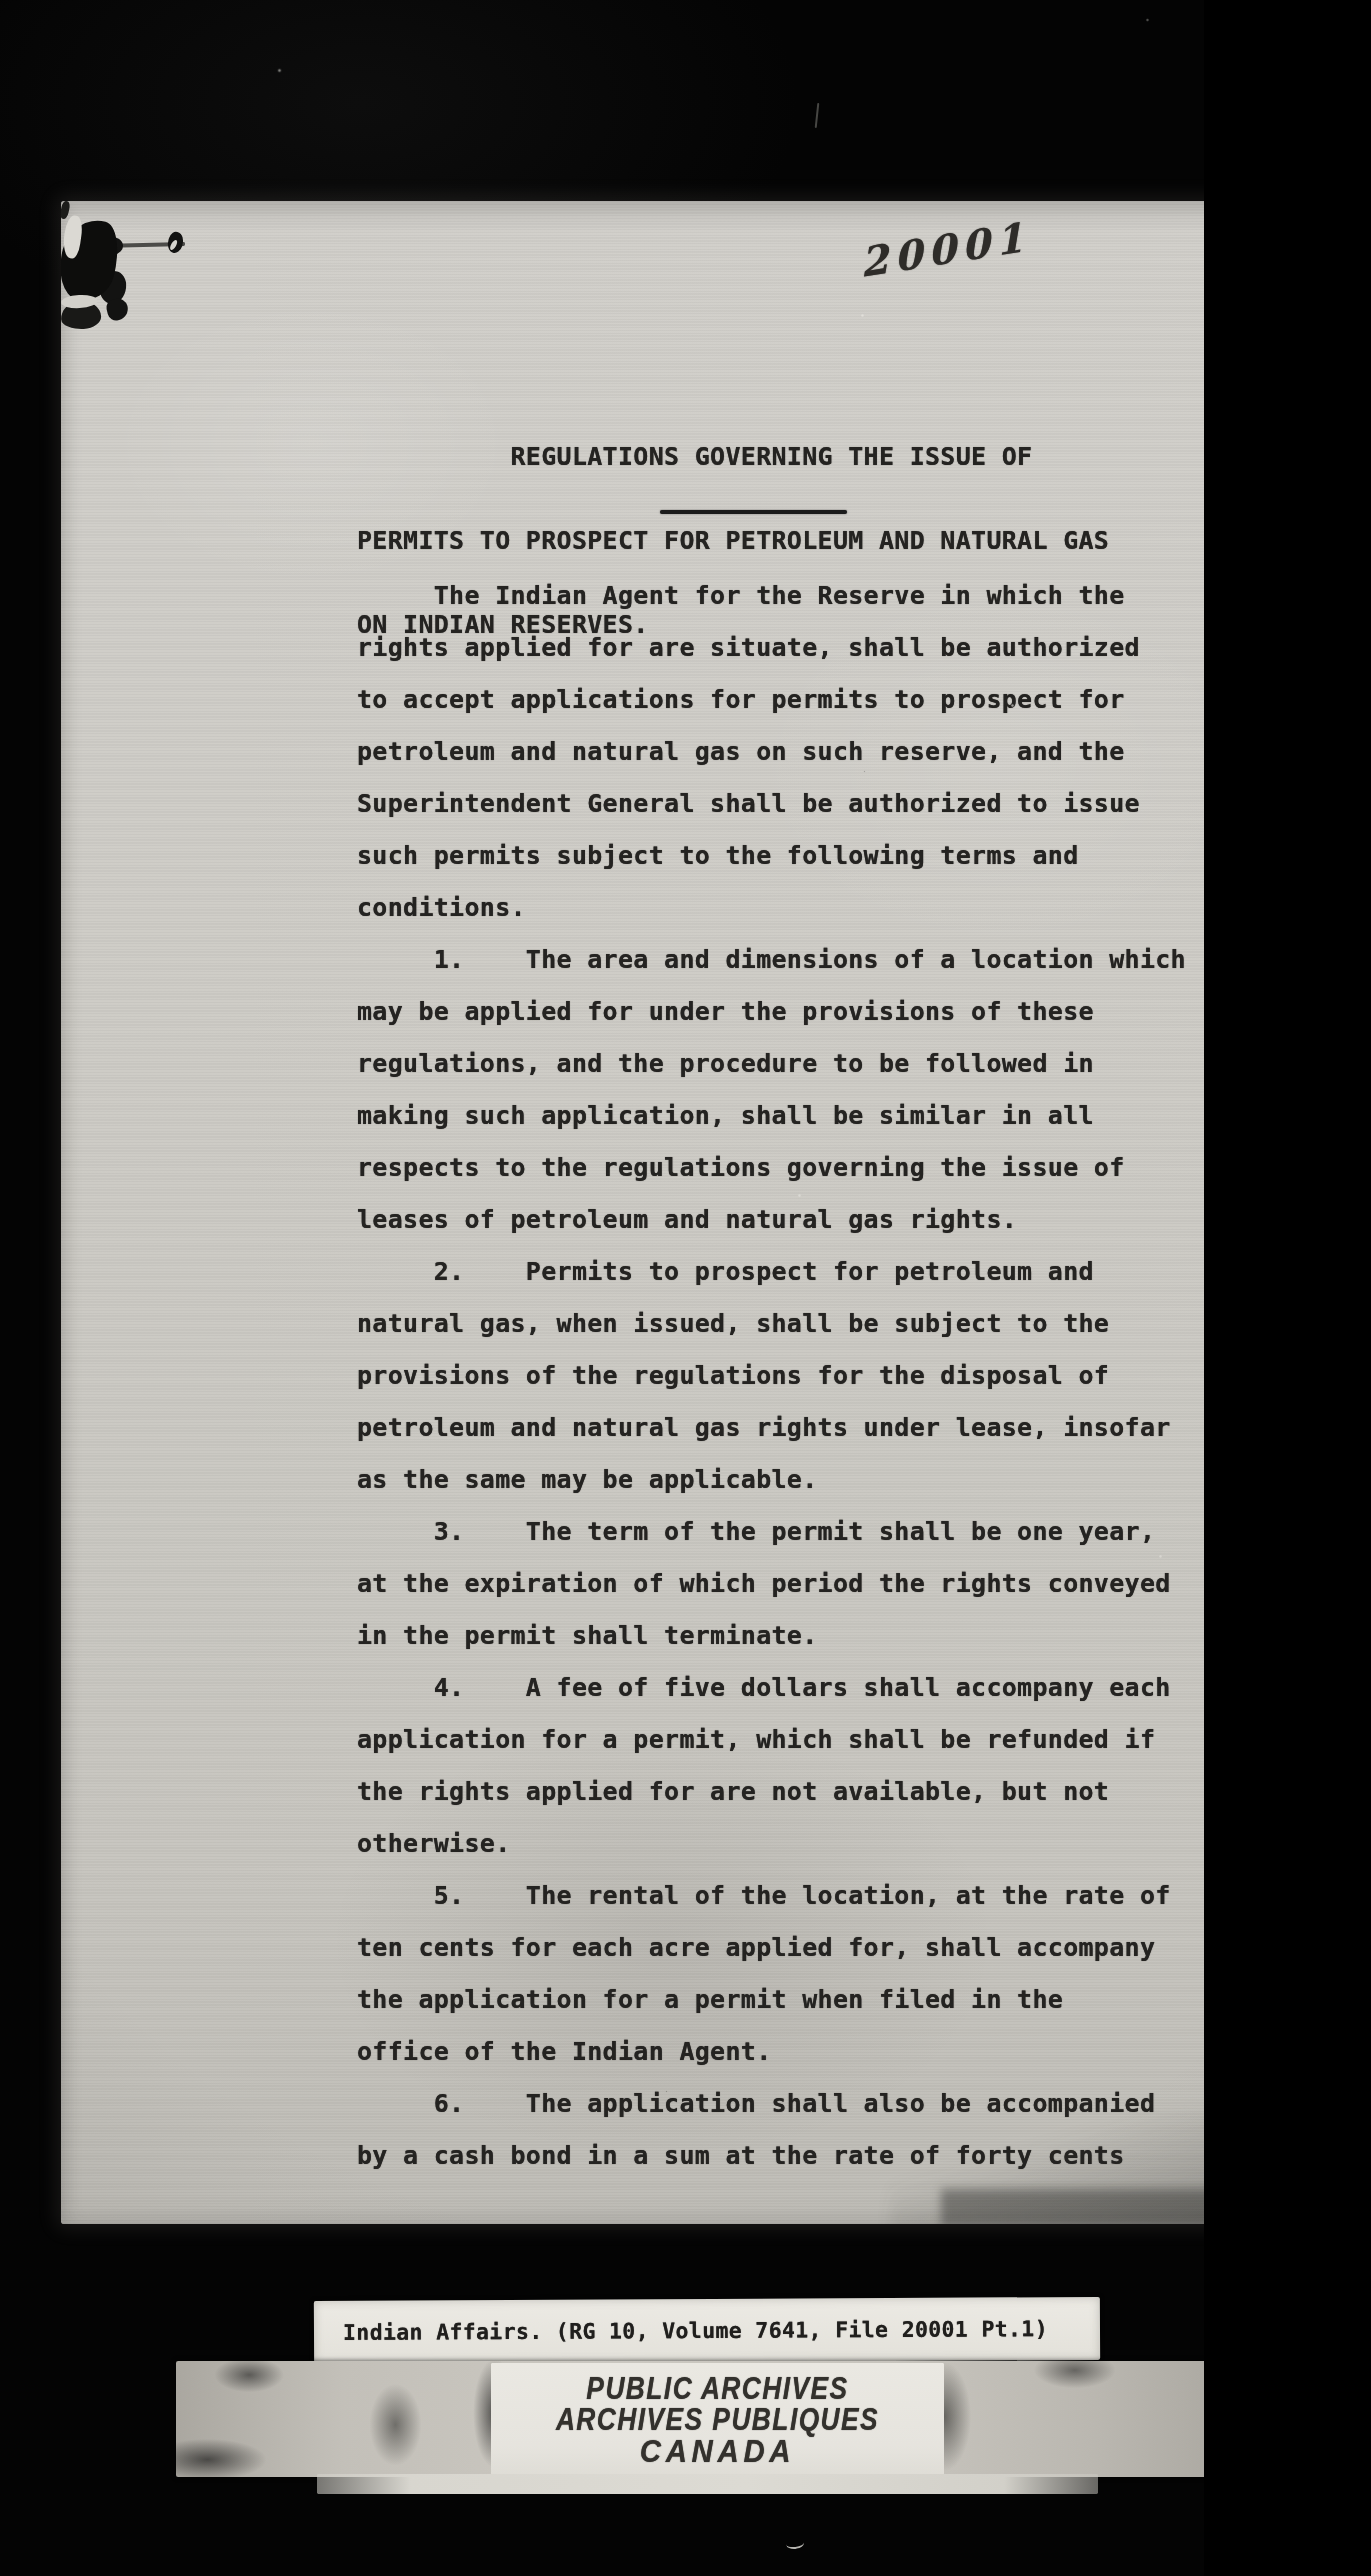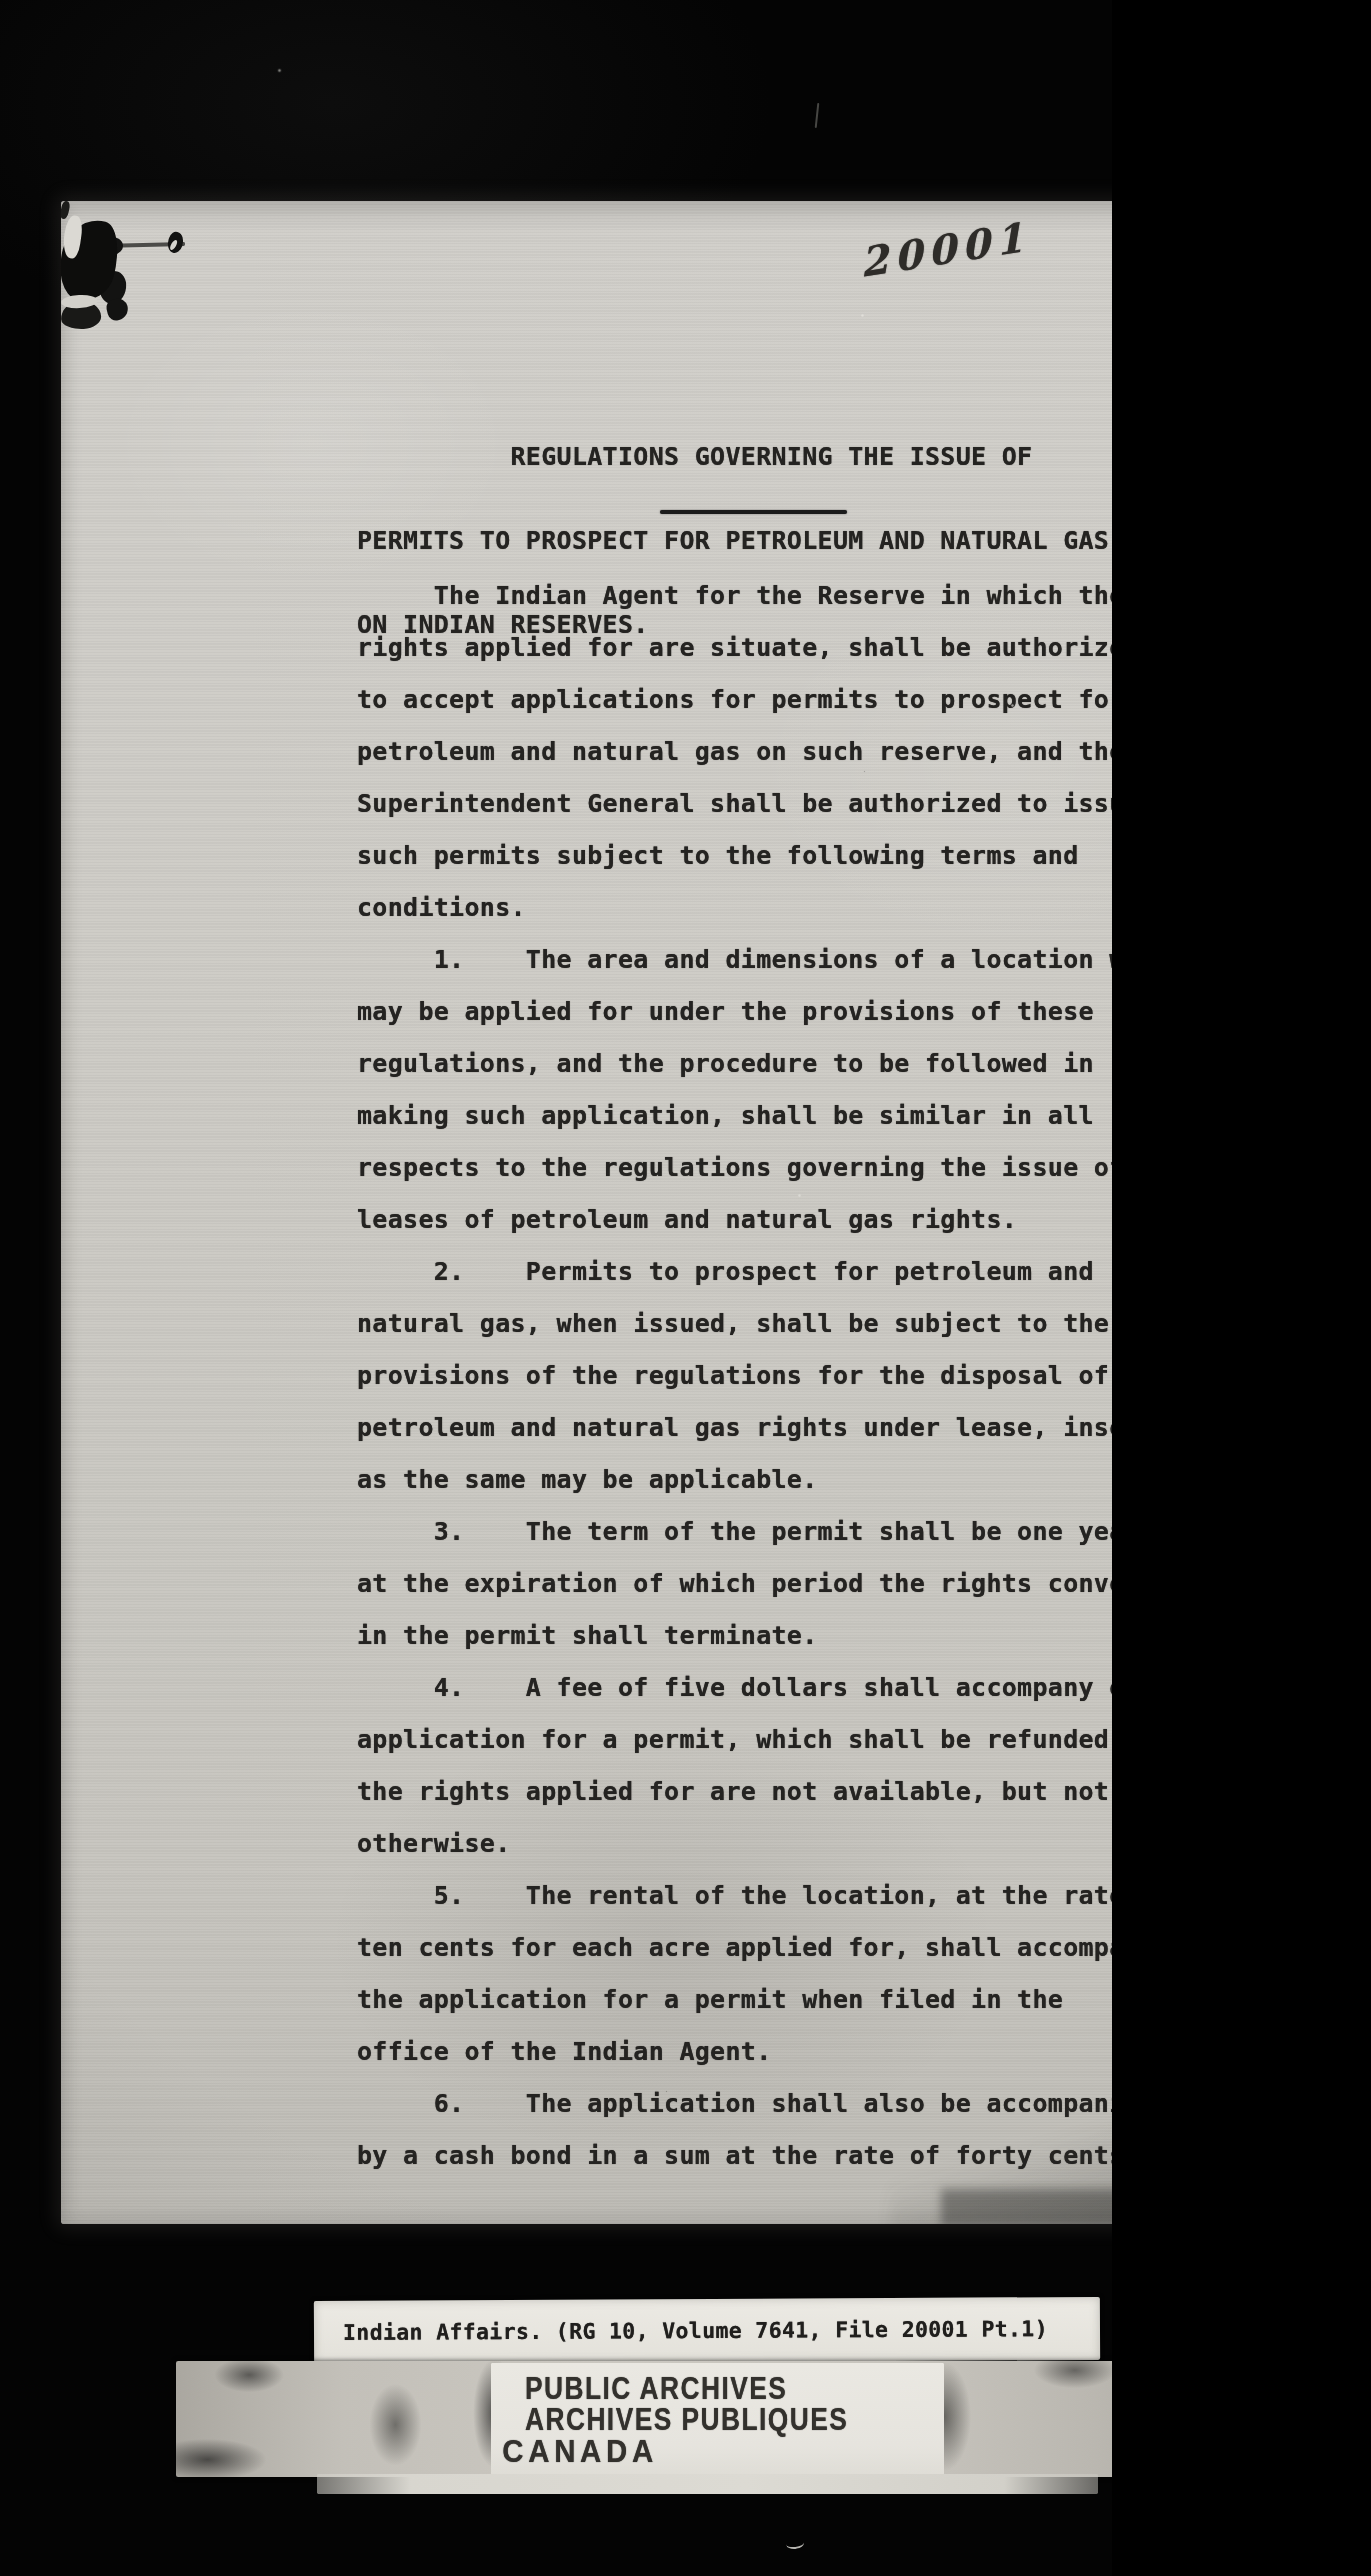--- a/index.html
+++ b/index.html
@@ -1,17 +1,17 @@
 <!DOCTYPE html>
 <html style="font-size:11px"><head>
 <meta charset="utf-8">
 <style>
   html,body{margin:0;padding:0;background:#000;}
   #canvas{
-    position:relative;width:1112px;height:2576px;overflow:hidden;
+    position:relative;width:1204px;height:2576px;overflow:hidden;
     background:
       radial-gradient(627px 348px at 30% 4%, rgba(40,40,40,.25), transparent 70%),
       #040404;
     font-family:"DejaVu Sans Mono", monospace;
   }
   
   .page{
     position:absolute;left:61px;top:201px;width:1252px;height:2023px;
     overflow:hidden;border-radius:2.8px 7px 2.8px 2.8px;
     background:
@@ -89,21 +89,21 @@
       radial-gradient(45px 91px at 73.5% 48%, rgba(22,22,20,.55), transparent 60%),
       radial-gradient(66px 29px at 86% 8%, rgba(18,18,18,.5), transparent 62%),
       radial-gradient(77px 25px at 58% 98%, rgba(8,8,8,.55), transparent 66%),
       radial-gradient(49px 21px at 42% 100%, rgba(8,8,8,.5), transparent 66%),
       linear-gradient(90deg,#aaa7a0 0%,#c3c0b9 16%,#cbc8c1 42%,#c8c5be 68%,#bab7b0 88%,#aca9a2 100%);
     box-shadow:0 0 5.6px rgba(0,0,0,.65);
   }
   .stamp-box{
     position:absolute;left:315px;top:2.1px;width:453px;height:118px;
     background:linear-gradient(180deg,#eae8e2 0%,#e6e4de 70%,#dddbd4 100%);
-    border-radius:1.4px;text-align:left;
+    border-radius:1.4px;text-align:center;font-style:italic;
   }
   .stamp-line{
     font-family:"Liberation Sans", sans-serif;font-weight:bold;color:#33312d;
     transform:scaleX(.85);transform-origin:center;letter-spacing:1.7px;
     text-shadow:0 0 1.1px rgba(50,48,44,.9);
   }
   .stamp-1{margin-top:9.8px;font-size:31px;line-height:31px;}
   .stamp-2{margin-top:0px;font-size:31px;line-height:31px;}
   .stamp-3{margin-top:1.4px;font-size:31px;line-height:32px;letter-spacing:4.9px;transform:scaleX(.95);}
   .stamp-underlabel{

